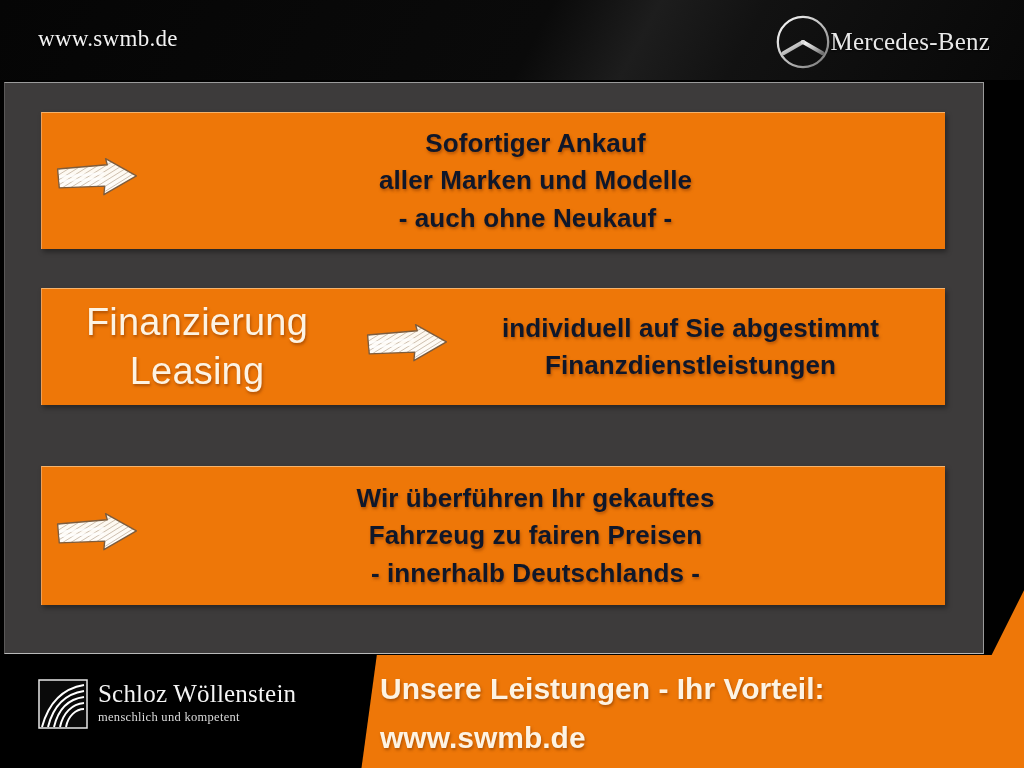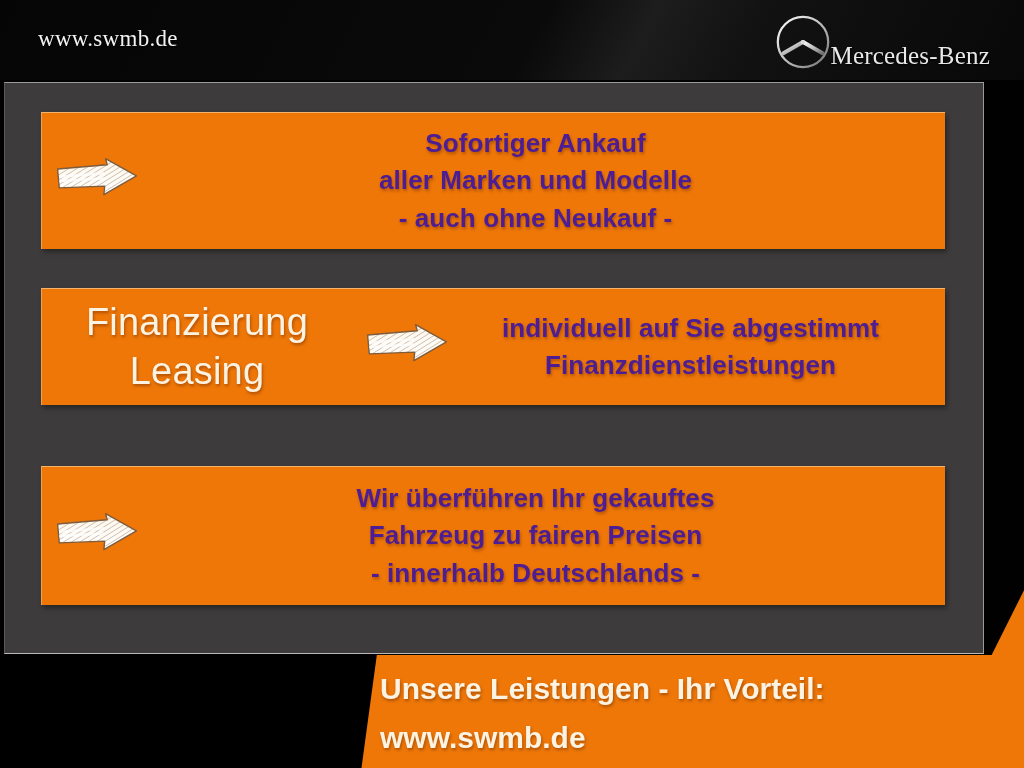--- a/index.html
+++ b/index.html
@@ -26,21 +26,21 @@
   .header-url {
     position: absolute; left: 38px; top: 26px;
     font-family: "Liberation Serif", serif;
     font-size: 23px;
     color: #f2f2f2;
     letter-spacing: .3px;
     text-shadow: 0 1px 2px rgba(0,0,0,.9);
   }
   .mb-logo {
     position: absolute; right: 34px; top: 14px;
-    display: flex; align-items: flex-end; 
+    display: flex; align-items: center; 
   }
   .mb-star { width: 56px; height: 56px; display: block; }
   .mb-word {
     font-family: "Liberation Serif", serif;
     font-size: 25px;
     color: #e9e9e9;
     letter-spacing: .2px;
     text-shadow: 0 1px 2px rgba(0,0,0,.9);
   }
 
@@ -92,21 +92,21 @@
     flex: 0 0 auto;
   }
   .bar-arrow {
     width: 110px; flex: 0 0 auto;
     display: flex; justify-content: center; align-items: center;
   }
   .arrow-svg { width: 86px; height: 48px; display: block; }
   .bar-desc {
     flex: 1 1 auto;
     text-align: center;
-    color: #4c1d95;
+    color: #0f172a;
     font-size: 26px;
     font-weight: bold;
     line-height: 1.44;
     letter-spacing: .1px;
     text-shadow: 1px 2px 3px rgba(120,48,0,.5);
     padding-right: 26px;
   }
 
   
   .footer {
@@ -239,20 +239,38 @@
         <div>Fahrzeug zu fairen Preisen</div>
         <div>- innerhalb Deutschlands -</div>
       </div>
     </div>
 
   </div>
 
   <div class="footer">
     <div class="footer-orange"></div>
 
+    <div class="sw-logo">
+      <span>
+        <svg class="sw-mark" viewBox="0 0 50 50" aria-hidden="true">
+          <rect x="1" y="1" width="48" height="48" fill="#0a0a0a" stroke="#e8e8e8" stroke-width="1.5"></rect>
+          <g fill="none" stroke="#ffffff" stroke-width="2">
+            <path d="M4 48 C10 26 22 10 46 6"></path>
+            <path d="M10 48 C15 28 26 15 46 12"></path>
+            <path d="M16 48 C20 31 30 20 46 18"></path>
+            <path d="M22 48 C25 34 34 25 46 24"></path>
+            <path d="M28 48 C30 37 38 30 46 30"></path>
+          </g>
+        </svg>
+      </span>
+      <span class="sw-words">
+        <span class="sw-name" style="display:block">Schloz Wöllenstein</span>
+        <span class="sw-claim" style="display:block">menschlich und kompetent</span>
+      </span>
+    </div>
 
     <div class="footer-text">
       <div>Unsere Leistungen - Ihr Vorteil:</div>
       <div>www.swmb.de</div>
     </div>
   </div>
 
 </div>
 
 </body></html>

